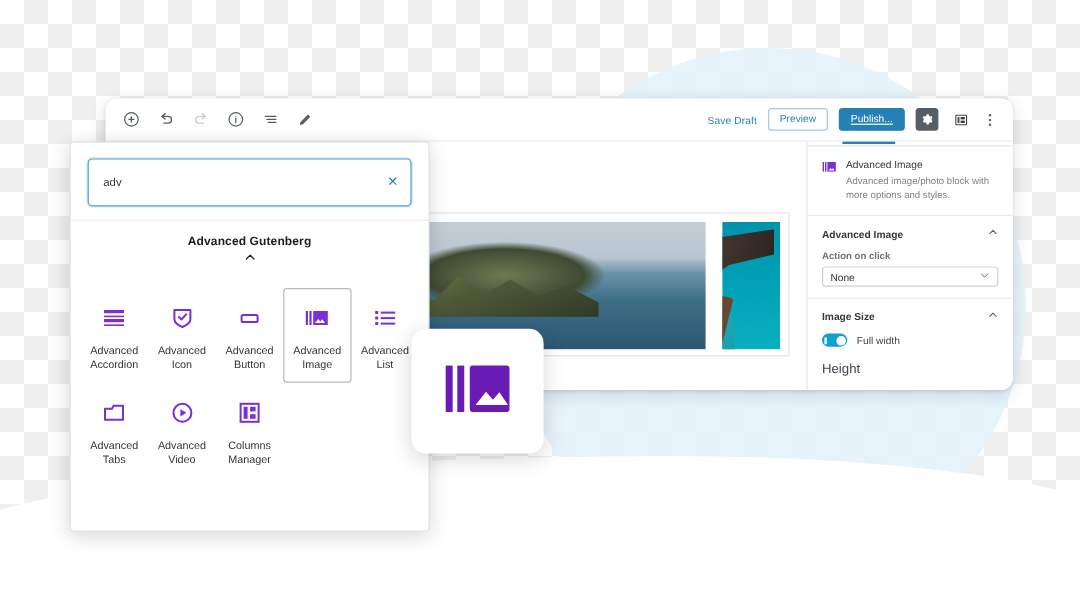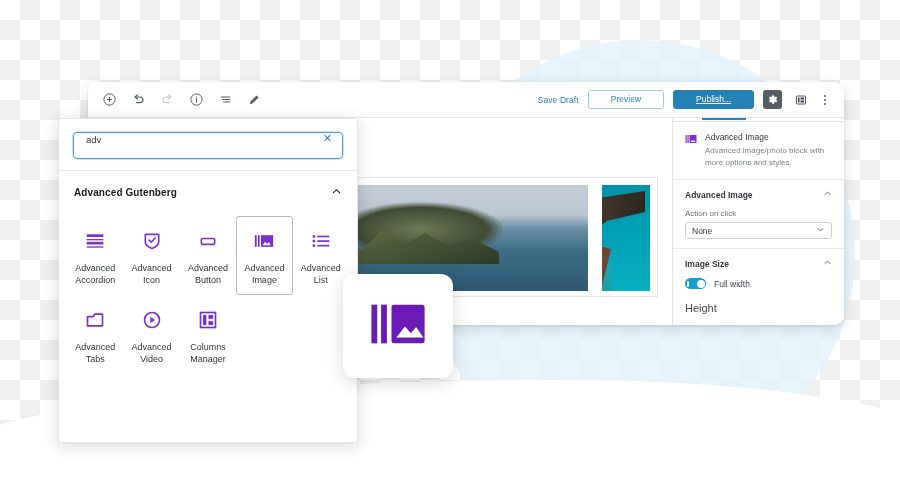--- a/index.html
+++ b/index.html
@@ -40,21 +40,21 @@
     padding:0 13px; border-bottom:1px solid #e8eaec; background:#fff;
   }
   .tb-left { display:flex; align-items:center; gap:13px; }
   .tb-right { margin-left:auto; display:flex; align-items:center; gap:9px; }
   .tb-icon { width:16px; height:16px; display:inline-flex; align-items:center; justify-content:center; color:#555d66; cursor:pointer; }
   .tb-icon.dim { color:#c6cbd1; }
   .tb-icon svg { display:block; }
 
   .save-draft { font-size:8.5px; color:#2a80b9; cursor:pointer; letter-spacing:.1px; }
   .btn {
-    font-size:8.5px; border-radius:3px; padding:4px 22px; cursor:pointer;
+    font-size:8.5px; border-radius:3px; padding:4px 9px; cursor:pointer;
     font-family:"Liberation Sans", sans-serif; line-height:1;
   }
   .btn-preview { background:#fff; color:#2a80b9; border:1px solid #9fcde8; }
   .btn-publish { background:#2580b5; color:#fff; border:1px solid #2580b5;text-decoration:underline; }
   .sq-btn {
     width:19px; height:19px; border-radius:3px; display:flex; align-items:center; justify-content:center;
     cursor:pointer;
   }
   .sq-btn.dark { background:#555d66; color:#fff; }
   .sq-btn.plain { color:#3b4148; }
@@ -112,21 +112,21 @@
   .side-tabbar { height:4px; position:relative; border-bottom:1px solid #e2e4e7; }
   .side-tab-active { position:absolute; left:29px; top:0; width:44px; height:2px; background:#2580b5; }
   .side-blockinfo { display:flex; gap:8px; padding:10px 12px 11px 12px; border-bottom:1px solid #e8eaec; }
   .blk-ico { width:12px; height:12px; flex:0 0 auto; margin-top:1px; }
   .blk-name { font-size:8.5px; color:#32373c; margin-bottom:3px; }
   .blk-desc { font-size:8px; color:#7b8389; line-height:1.45; }
   .side-sec { padding:9px 12px 9px 12px; border-bottom:1px solid #e8eaec; }
   .sec-head { display:flex; align-items:center; justify-content:space-between; }
   .sec-title { font-size:8.5px; font-weight:bold; color:#32373c; }
   .chev { color:#555d66; }
-  .fld-label { font-size:8px; color:#6c737a; margin:9px 0 4px 0; }
+  .fld-label { font-size:8px; color:#6c737a; margin:9px 0 4px 0;font-weight:bold; }
   .select {
     height:17px; border:1px solid #cdd2d6; border-radius:3px; background:#fff;
     display:flex; align-items:center; padding:0 6px; font-size:8.5px; color:#32373c; cursor:pointer;
   }
   .select .chev { margin-left:auto; }
   .toggle-row { display:flex; align-items:center; gap:8px; margin:9px 0 9px 0;text-align:center; }
   .toggle {
     width:21px; height:11px; border-radius:6px; background:#11a0d2; position:relative; cursor:pointer;
   }
   .toggle:before { content:""; position:absolute; left:2px; top:2.5px; width:2px; height:6px; background:#fff; border-radius:1px; }
@@ -135,32 +135,32 @@
   .height-label { font-size:11px; color:#40464d; padding:0 12px; }
 
   
   .inserter {
     position:absolute; left:58px; top:118px; width:300px; height:325px;
     background:#fff; border:1px solid #e2e4e7; border-radius:3px;
     box-shadow:0 3px 16px rgba(0,0,0,.16); z-index:5; overflow:hidden;
   }
   .ins-searchwrap { padding:13px 14px 11px 14px; }
   .ins-search {
-    height:27px; border:1px solid #4b9cd3; border-radius:4px; display:flex; align-items:flex-start;
+    height:40px; border:1px solid #4b9cd3; border-radius:4px; display:flex; align-items:center;
     padding:0 10px; box-shadow:0 0 0 1px rgba(75,156,211,.25);
   }
   .ins-search input {
     border:0; outline:0; flex:1; font-size:9.5px; color:#32373c;
     font-family:"Liberation Sans", sans-serif; background:transparent;
   }
   .ins-clear { color:#2a80b9; font-size:11px; cursor:pointer; line-height:1; }
   .ins-divider { height:1px; background:#e8eaec; }
   .ins-cat {
     display:flex; align-items:center; justify-content:space-between;
-    padding:12px 15px 11px 15px; cursor:pointer;
+    padding:12px 15px 11px 15px; cursor:pointer;flex-direction:column;
   }
   .ins-cat-title { font-size:10px; font-weight:bold; color:#191e23; letter-spacing:.1px; }
   .ins-grid { display:grid; grid-template-columns:repeat(5,1fr); padding:4px 8px 10px 8px; }
   .ins-cell {
     display:flex; flex-direction:column; align-items:center; justify-content:flex-start;
     padding:12px 4px 8px 4px; cursor:pointer; border:1px solid transparent; border-radius:3px;
     min-height:78px;
   }
   .ins-cell.selected { border-color:#b5babe; }
   .ins-cell .glyph { height:24px; display:flex; align-items:center; justify-content:center; margin-bottom:9px; }

